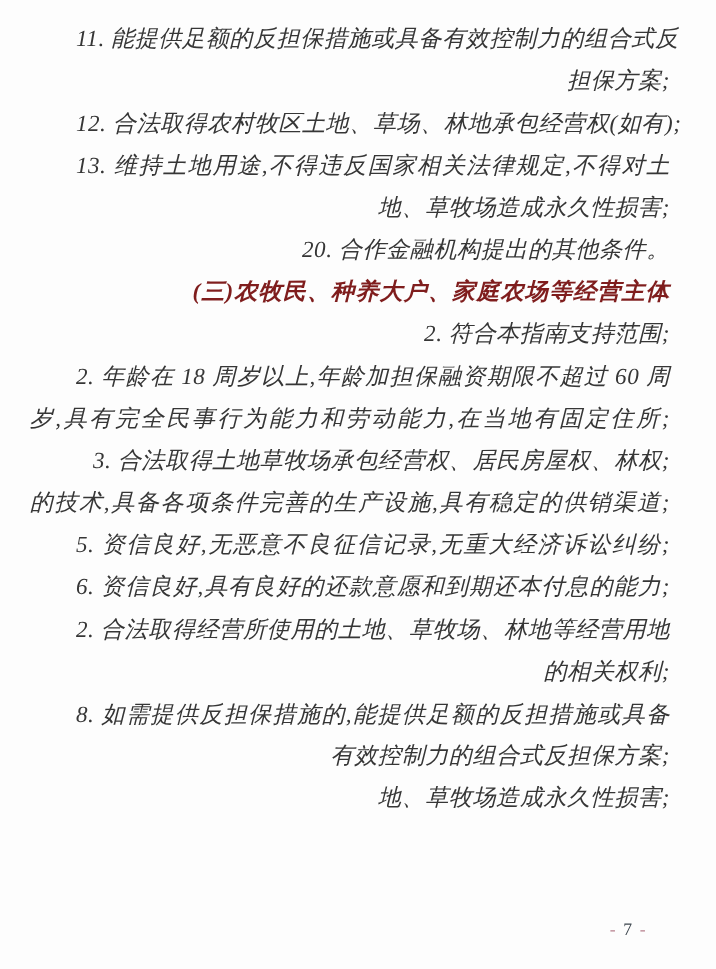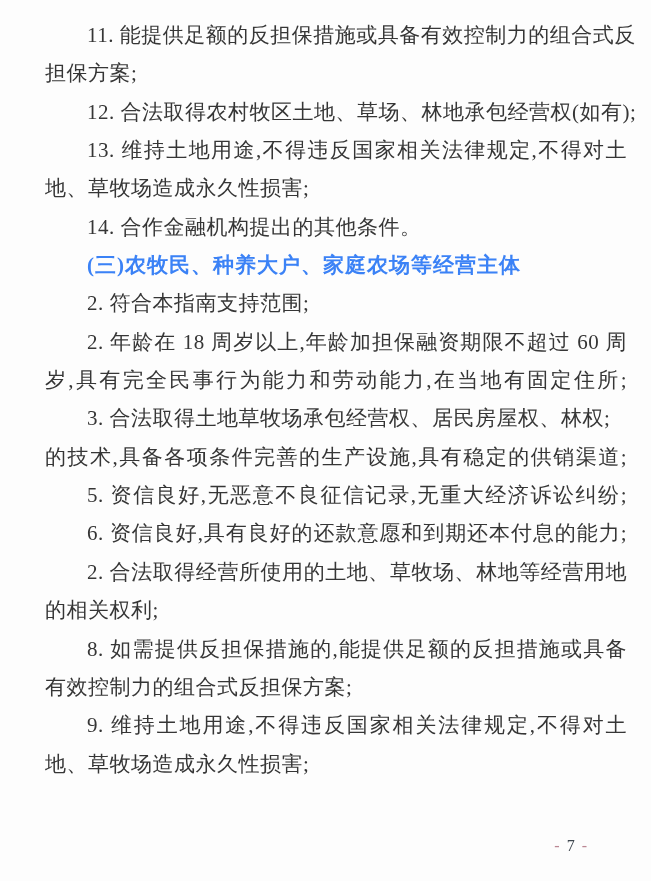--- a/index.html
+++ b/index.html
@@ -10,43 +10,44 @@
   .page {
     position: relative;
     width: 651px;
     height: 881px;
     background: #fdfdfd;
     overflow: hidden;
     font-family: "Liberation Serif", "DejaVu Serif", serif;
   }
   .content {
     position: absolute;
-    left: 45px;
+    left: 27px;
     top: 16px;
     width: 582px;
     font-size: 21px;
     color: #363636;
+    font-style: italic;
   }
   .line {
     height: 38.35px;
     line-height: 38.35px;
     white-space: nowrap;
-    text-align: left;
+    text-align: right;
     letter-spacing: 0.5px;
   }
   .line.ind {
     text-indent: 2em;
   }
   .line.fill {
     text-align: justify;
     text-align-last: justify;
   }
   .line.heading {
     font-weight: 700;
-    color: #3b82f6;
+    color: #7f1d1d;
     letter-spacing: 1px;
   }
   .pagenum {
     position: absolute;
     right: 57px;
     top: 835px;
     font-size: 16px;
     line-height: 22px;
   }
   .pagenum .dash {
@@ -60,33 +61,32 @@
 </head>
 <body>
 
 <div class="page">
   <div class="content">
     <div class="line ind fill">11. 能提供足额的反担保措施或具备有效控制力的组合式反</div>
     <div class="line">担保方案;</div>
     <div class="line ind fill">12. 合法取得农村牧区土地、草场、林地承包经营权(如有);</div>
     <div class="line ind fill">13. 维持土地用途,不得违反国家相关法律规定,不得对土</div>
     <div class="line">地、草牧场造成永久性损害;</div>
-    <div class="line ind">14. 合作金融机构提出的其他条件。</div>
+    <div class="line ind">20. 合作金融机构提出的其他条件。</div>
     <div class="line ind heading">(三)农牧民、种养大户、家庭农场等经营主体</div>
     <div class="line ind">2. 符合本指南支持范围;</div>
     <div class="line ind fill">2. 年龄在 18 周岁以上,年龄加担保融资期限不超过 60 周</div>
     <div class="line fill">岁,具有完全民事行为能力和劳动能力,在当地有固定住所;</div>
     <div class="line ind">3. 合法取得土地草牧场承包经营权、居民房屋权、林权;</div>
     <div class="line fill">的技术,具备各项条件完善的生产设施,具有稳定的供销渠道;</div>
     <div class="line ind fill">5. 资信良好,无恶意不良征信记录,无重大经济诉讼纠纷;</div>
     <div class="line ind fill">6. 资信良好,具有良好的还款意愿和到期还本付息的能力;</div>
     <div class="line ind fill">2. 合法取得经营所使用的土地、草牧场、林地等经营用地</div>
     <div class="line">的相关权利;</div>
     <div class="line ind fill">8. 如需提供反担保措施的,能提供足额的反担措施或具备</div>
     <div class="line">有效控制力的组合式反担保方案;</div>
-    <div class="line ind fill">9. 维持土地用途,不得违反国家相关法律规定,不得对土</div>
     <div class="line">地、草牧场造成永久性损害;</div>
   </div>
 
   <div class="pagenum">
     <span class="dash">-</span><span class="num">7</span><span class="dash">-</span>
   </div>
 </div>
 
 </body></html>

